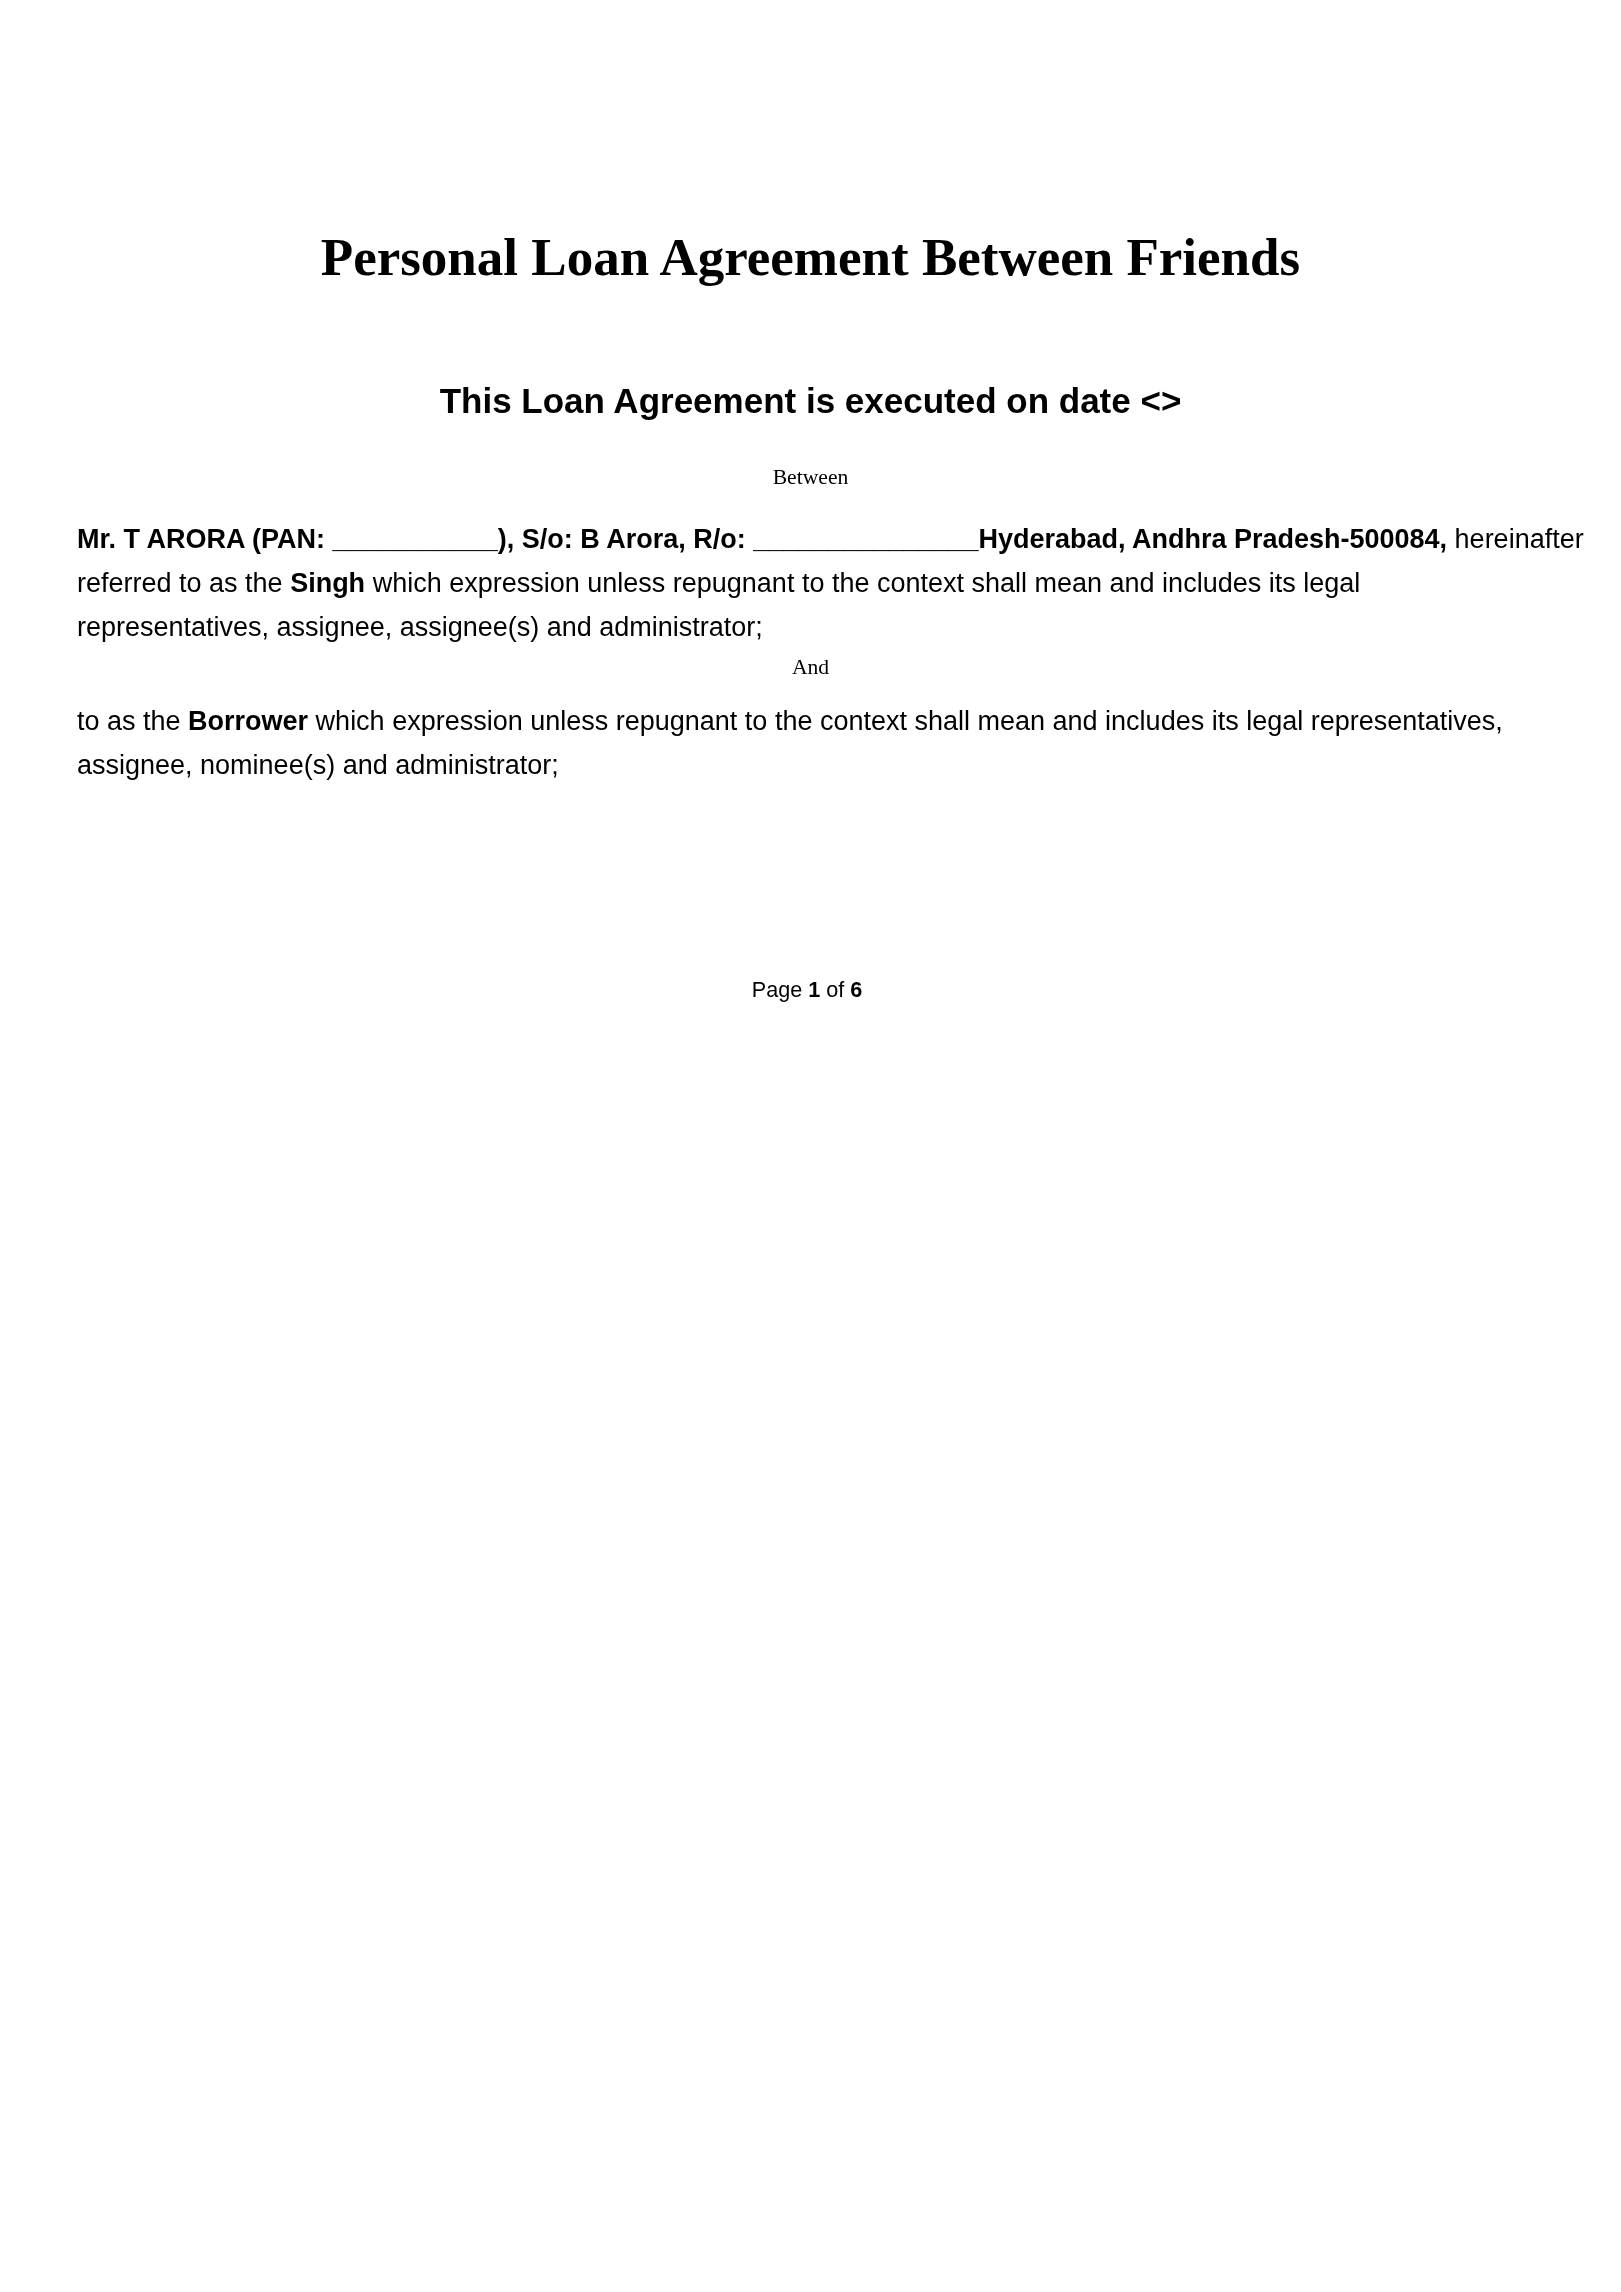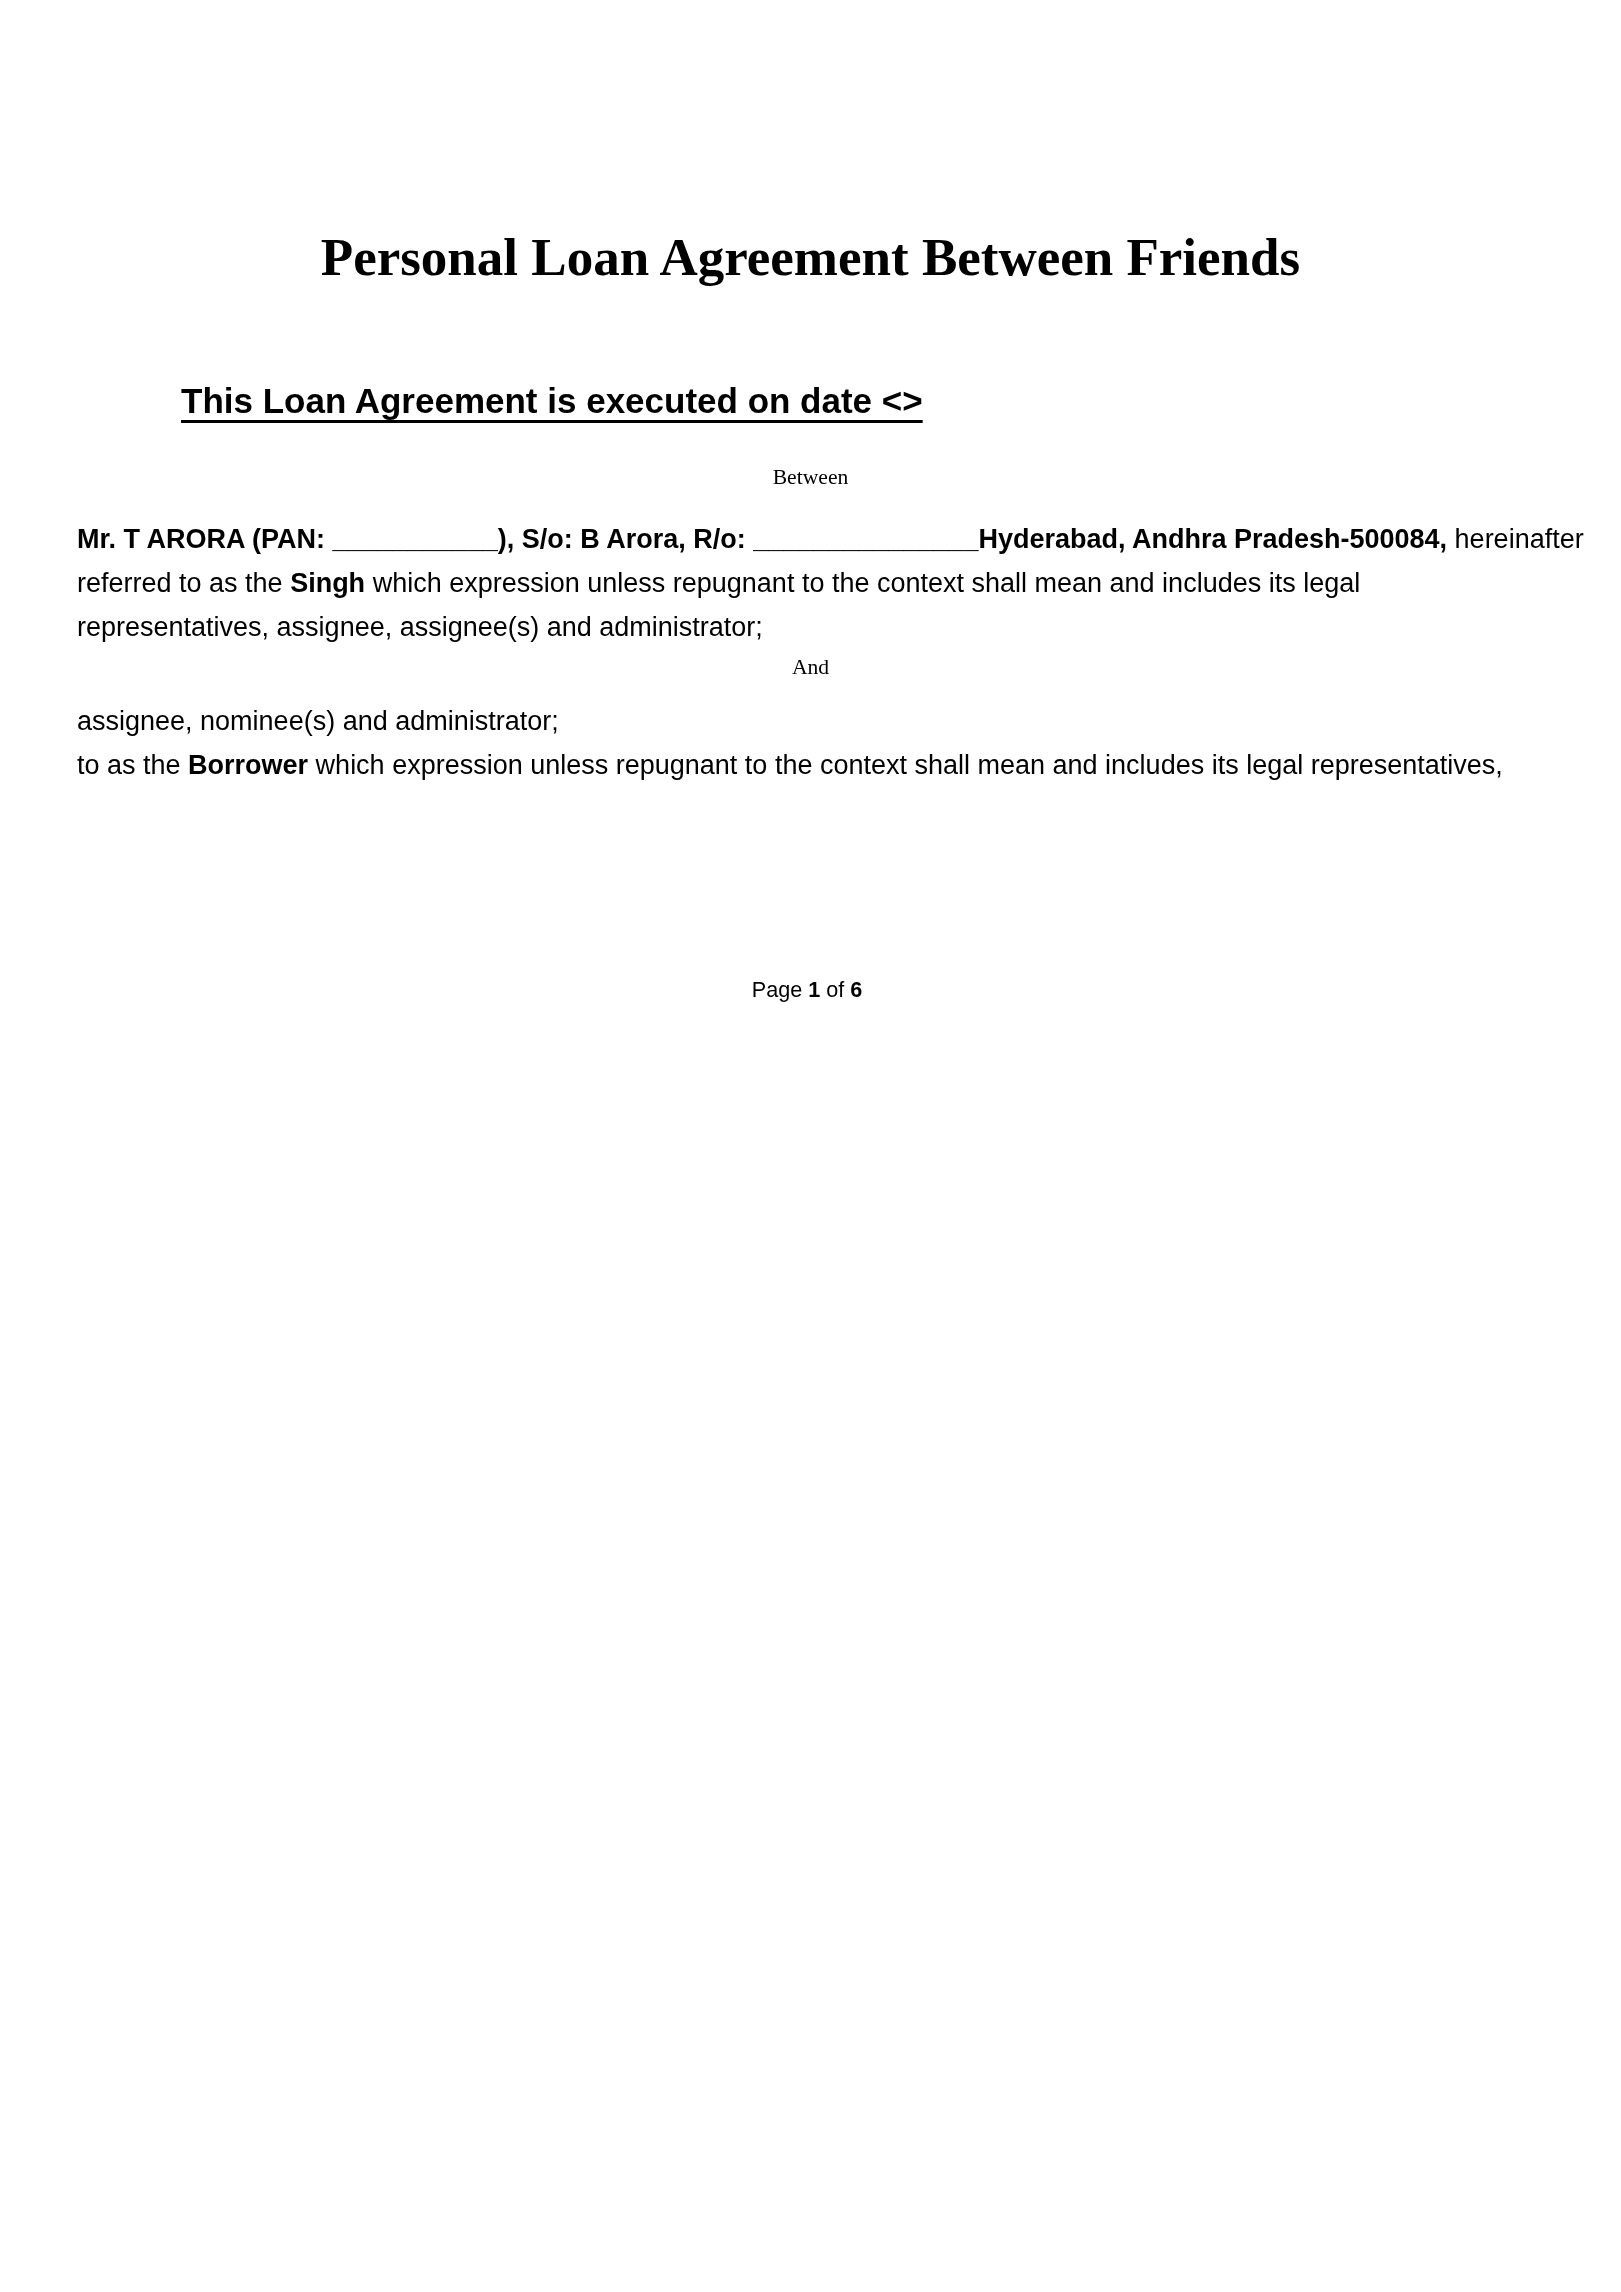--- a/index.html
+++ b/index.html
@@ -23,25 +23,24 @@
   .title {
     margin: 221px 147px 0;
     text-align: center;
     font-family: "Liberation Serif", serif;
     font-weight: bold;
     font-size: 53px;
     line-height: 73px;
   }
   .subtitle {
     margin: 84px 181px 0;
-    text-align: left;
+    text-align: center;
     font-weight: bold;
     font-size: 35px;
     line-height: 45px;
-    text-decoration: underline;
     text-decoration-thickness: 2.9px;
     text-underline-offset: 6.9px;
   }
   .center-label {
     margin: 0 181px;
     text-align: center;
     font-size: 21.6px;
     line-height: 27.4px;
     font-family: Liberation Serif, serif;
   }
@@ -83,20 +82,20 @@
 
   <div class="paragraph para-lender">
       <div class="line"><span class="b">Mr. T ARORA (PAN: ___________), S/o: B Arora, R/o: _______________Hyderabad, Andhra Pradesh-500084,</span><span> hereinafter</span></div>
       <div class="line"><span>referred to as the </span><span class="b">Singh</span><span> which expression unless repugnant to the context shall mean and includes its legal</span></div>
       <div class="line"><span>representatives, assignee, assignee(s) and administrator;</span></div>
     </div>
 
   <p class="center-label label-and">And</p>
 
   <div class="paragraph para-borrower">
+      <div class="line"><span>to as the </span><span class="b">Borrower</span><span> which expression unless repugnant to the context shall mean and includes its legal representatives,</span></div>
       <div class="line"><span>assignee, nominee(s) and administrator;</span></div>
-      <div class="line"><span>to as the </span><span class="b">Borrower</span><span> which expression unless repugnant to the context shall mean and includes its legal representatives,</span></div>
     </div>
 
   <div class="footer"><span>Page </span><span class="b">1</span><span> of </span><span class="b">6</span></div>
 
 </div>
 
 
 </body></html>

